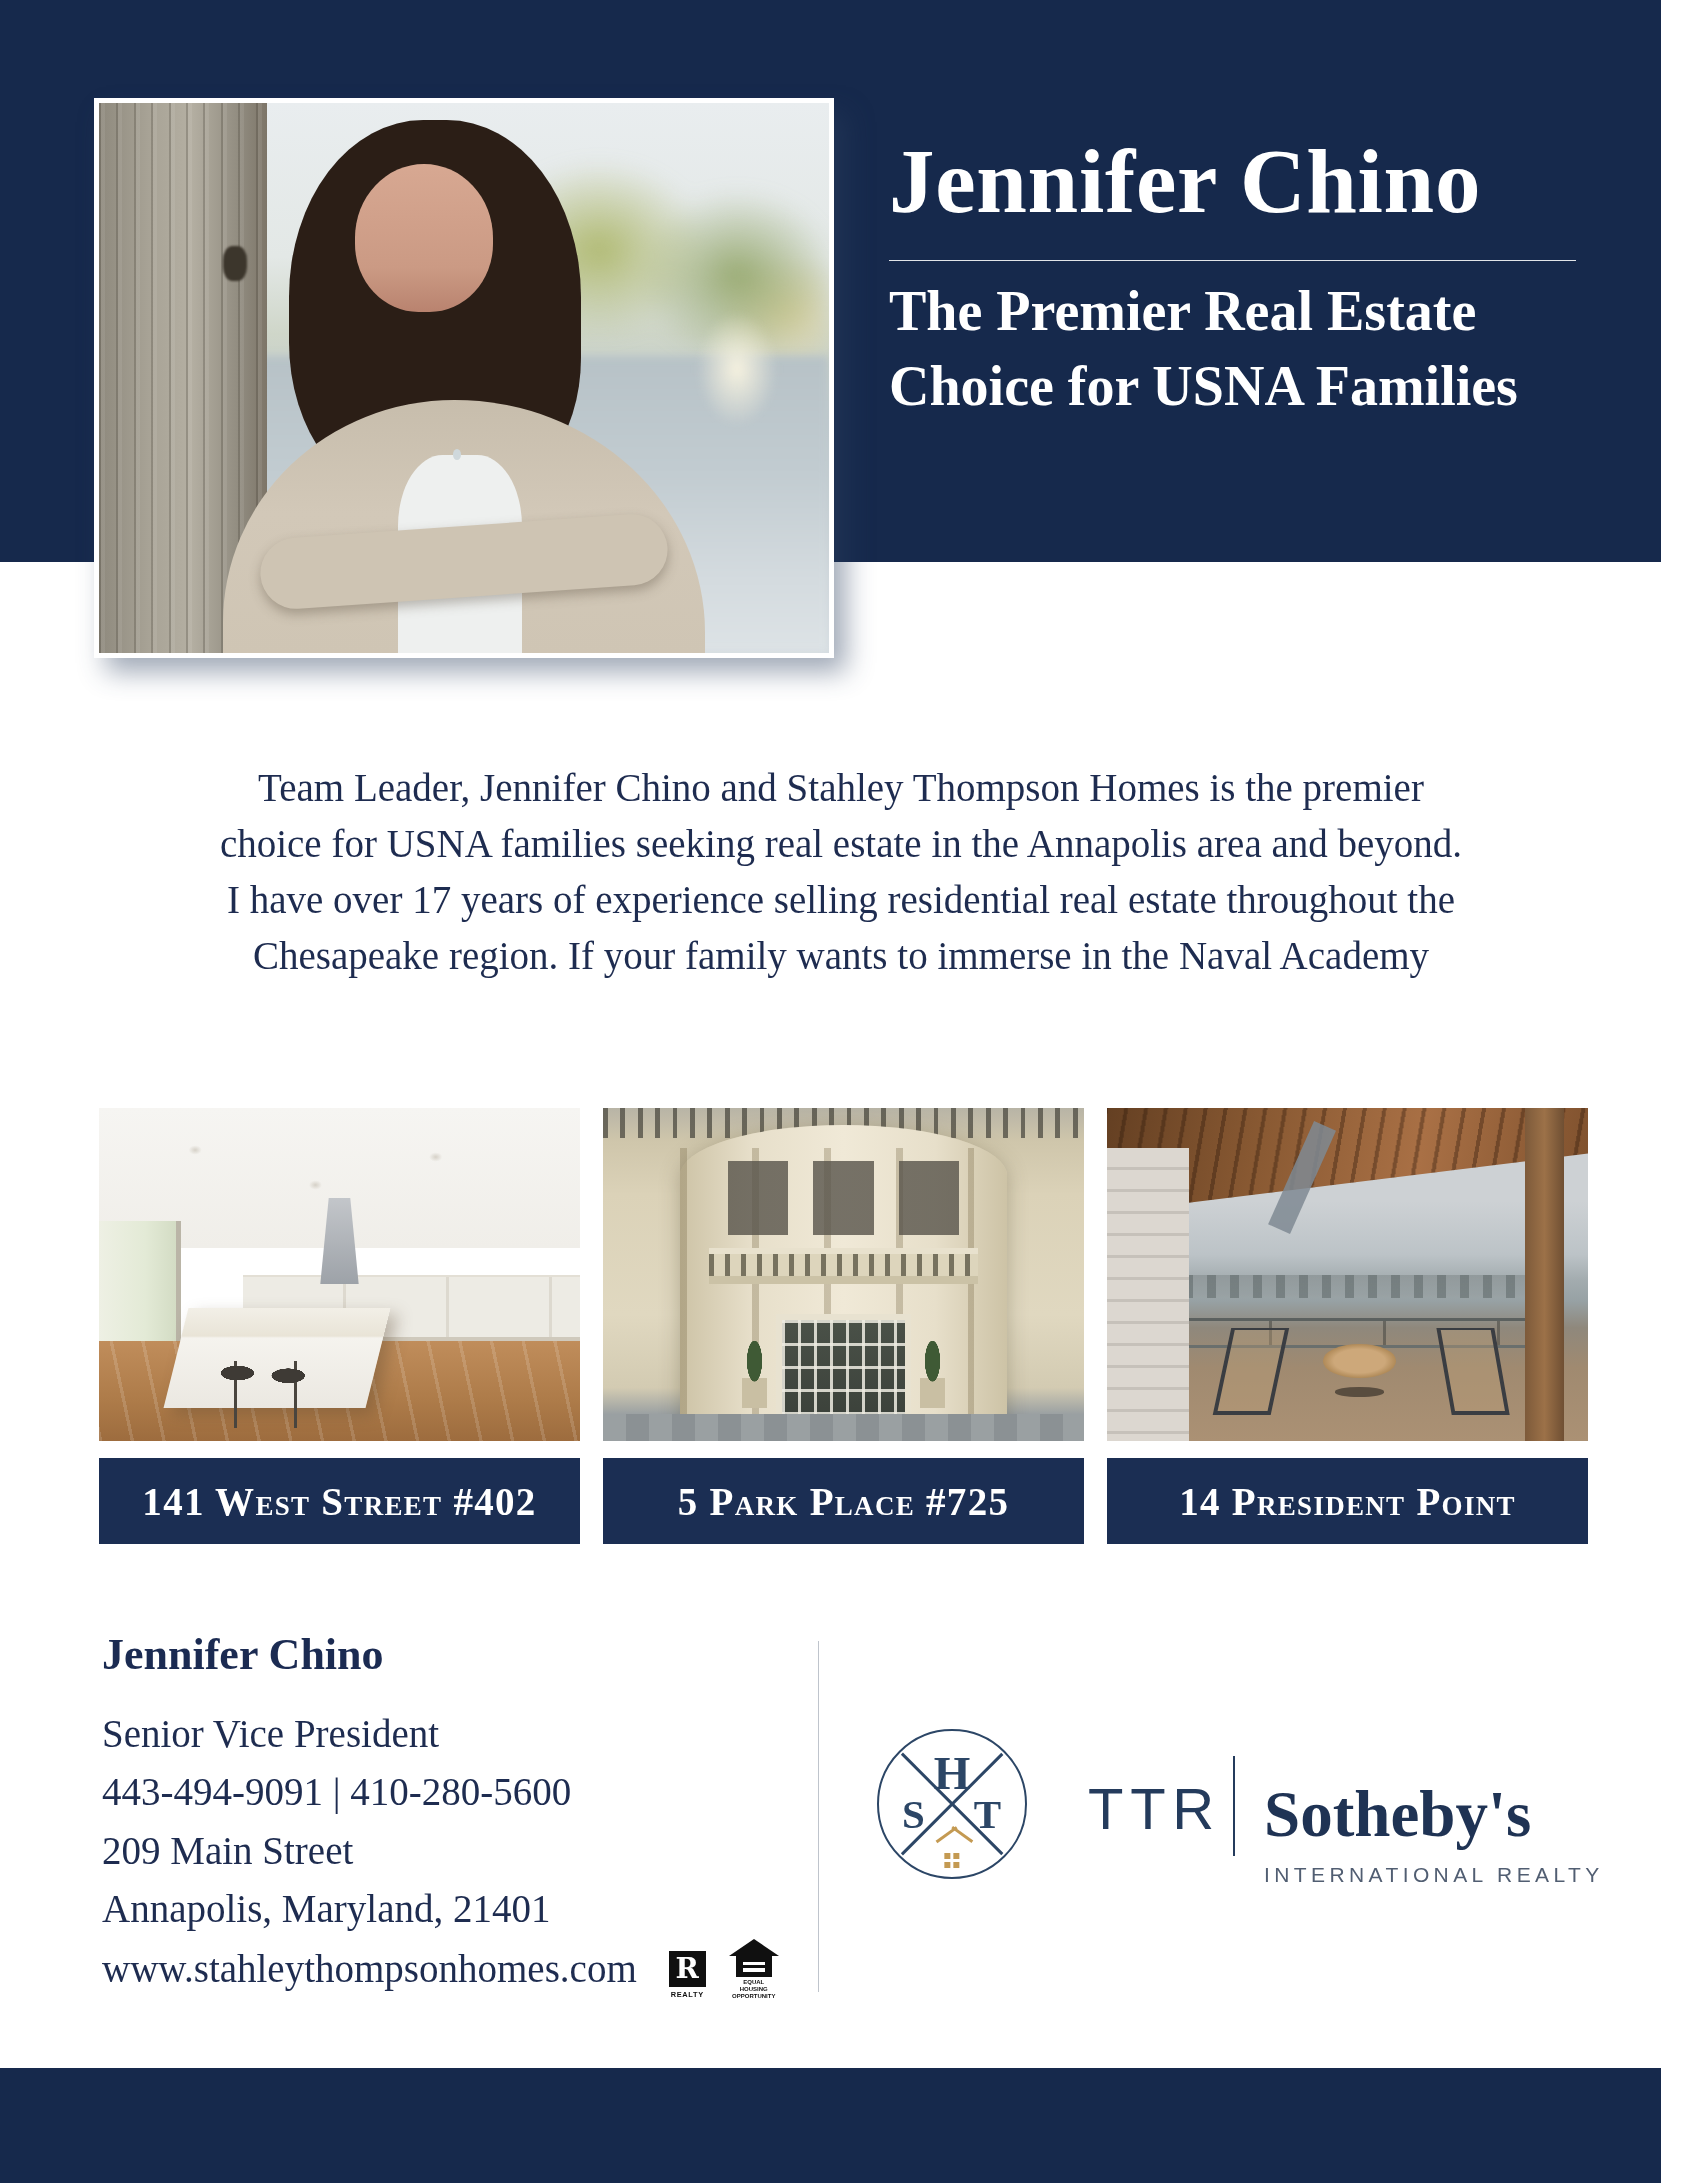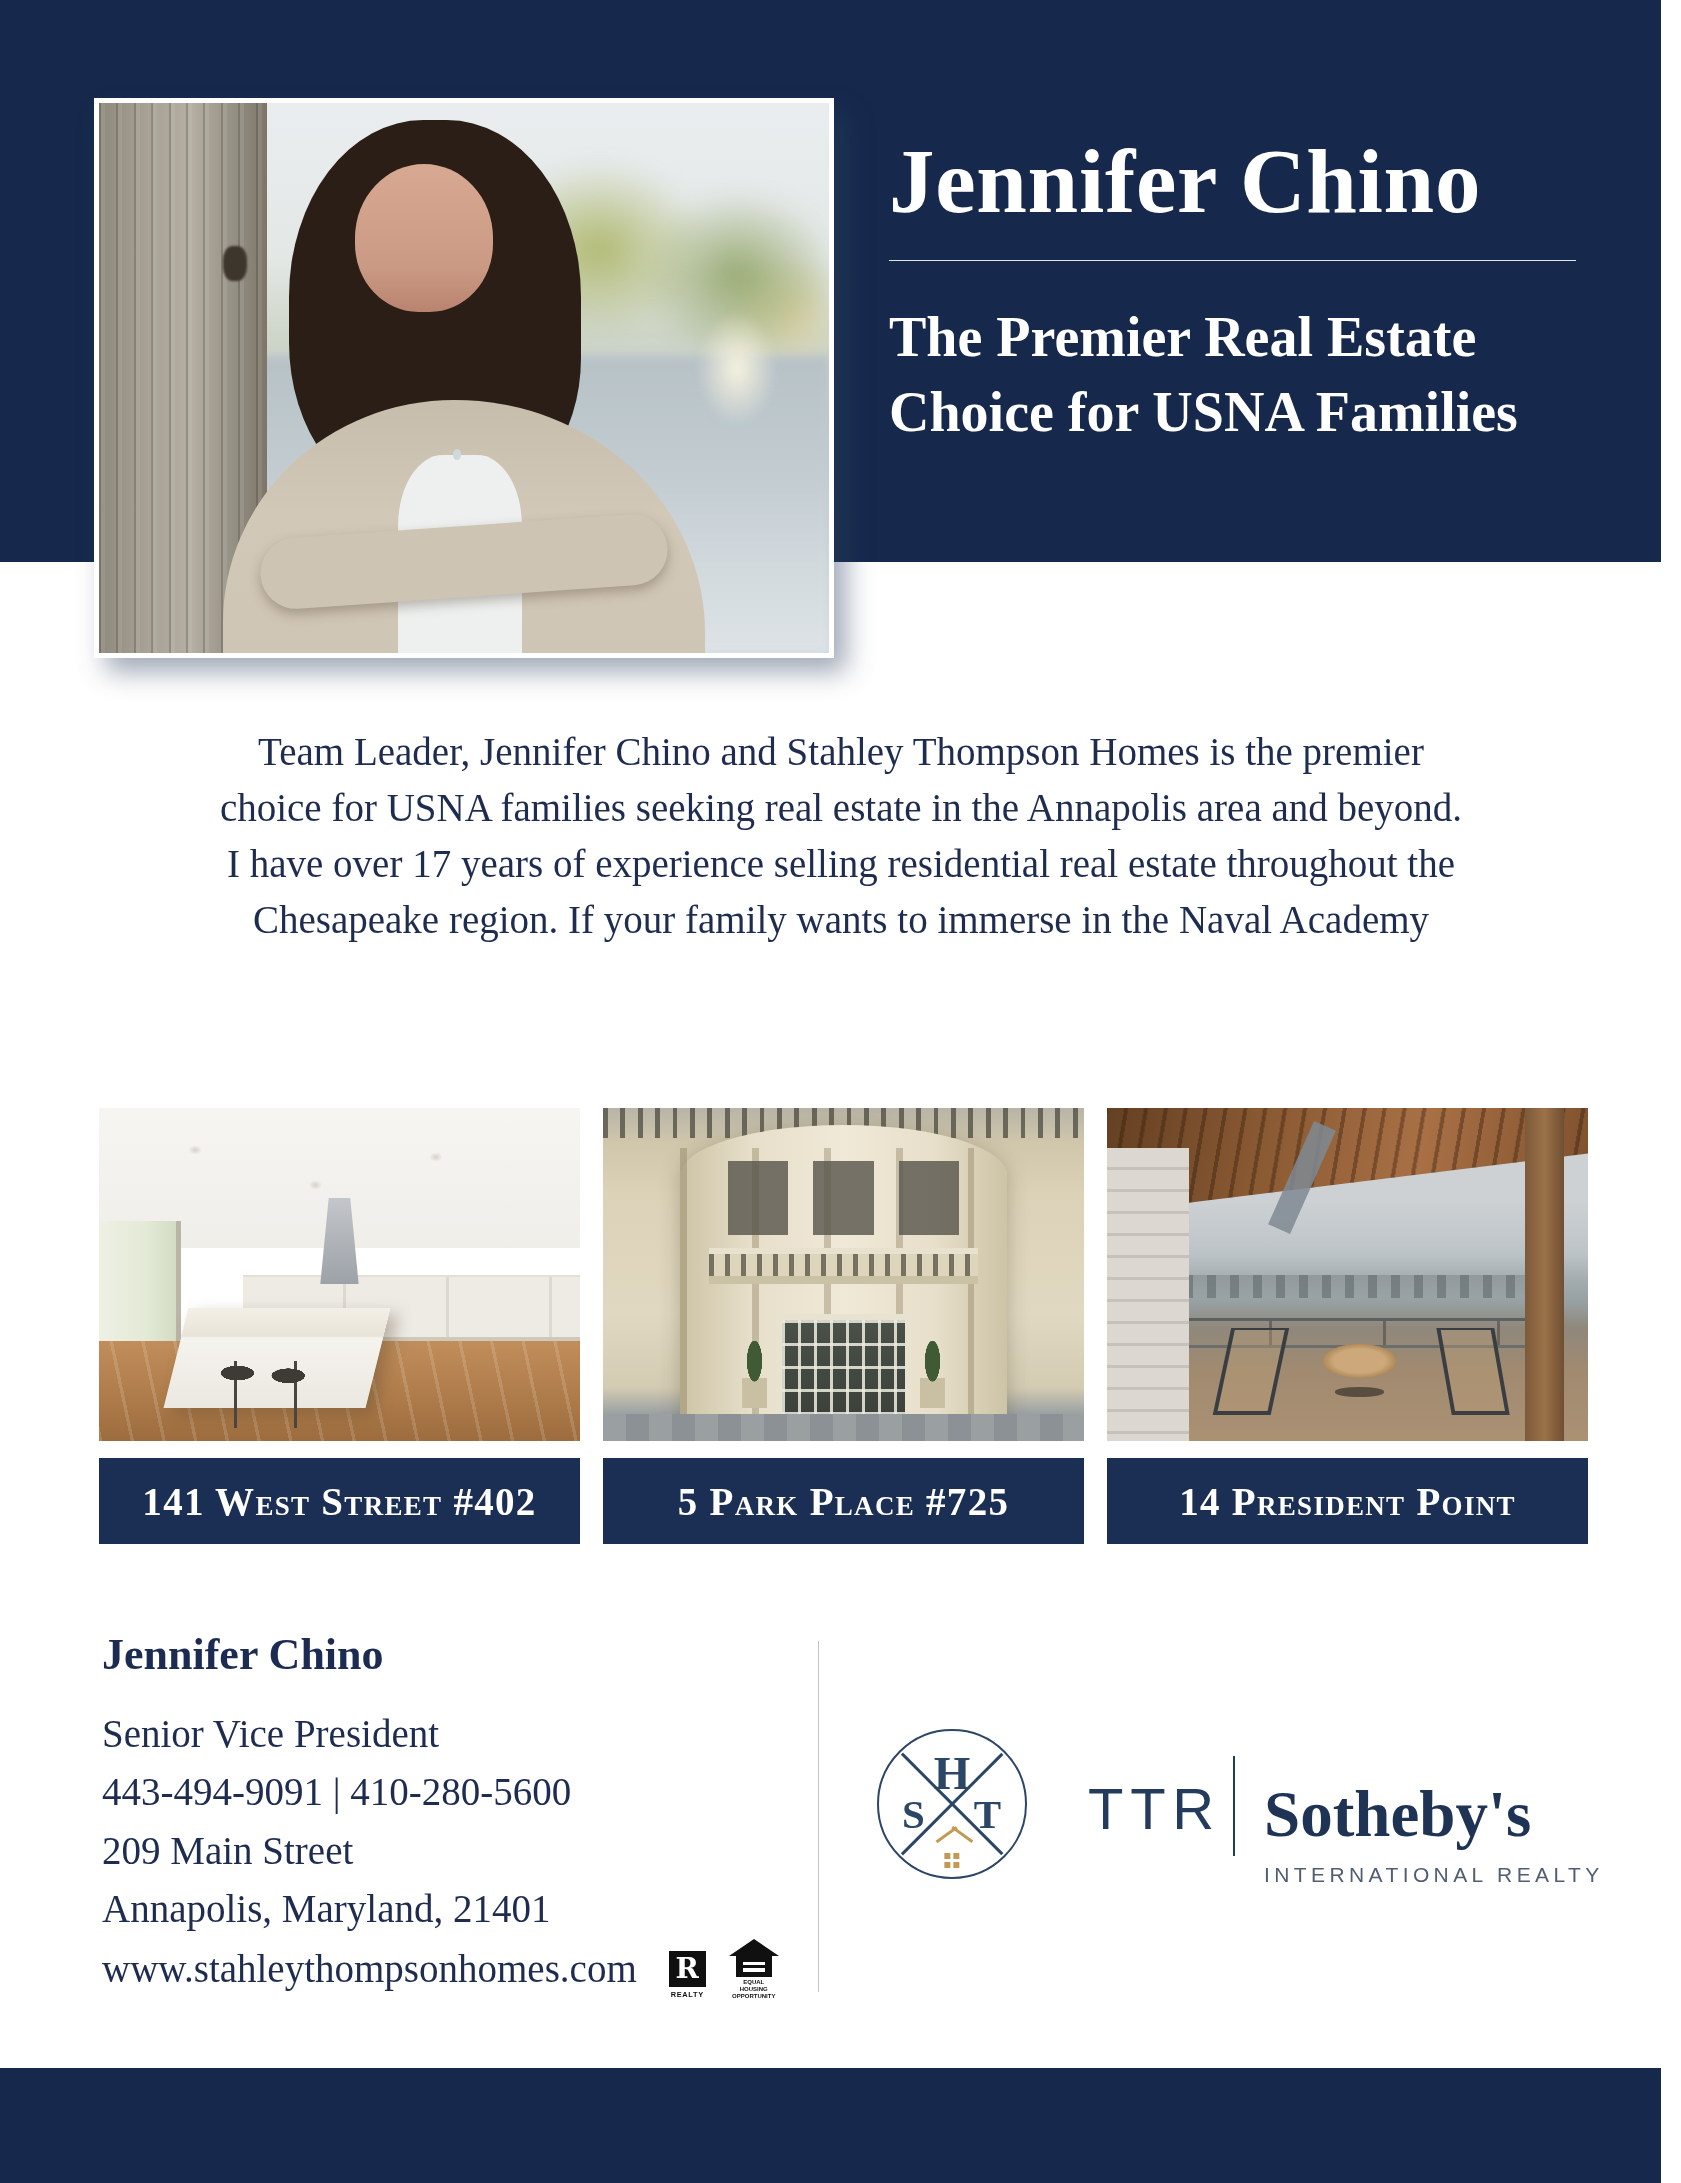--- a/index.html
+++ b/index.html
@@ -10,21 +10,21 @@
   }
 
   
   .top-band { position:absolute; left:0; top:0; width:1681px; height:562px; background:#16294C; }
   .bottom-band { position:absolute; left:0; top:2068px; width:1681px; height:115px; background:#16294C; }
 
   
   .header-text { position:absolute; left:889px; top:131px; width:699px; color:#ffffff; }
   .header-name { font-size:91px; font-weight:600; line-height:1.12; letter-spacing:0.7px; }
   .header-rule { width:687px; height:1.3px; background:rgba(255,255,255,.88); margin-top:27px; }
-  .header-tagline { margin-top:39px; font-size:56px; font-weight:700; line-height:1.34; }
+  .header-tagline { margin-top:13px; font-size:56px; font-weight:700; line-height:1.34; }
 
   
   .headshot-frame {
     position:absolute; left:94px; top:98px; width:740px; height:560px;
     background:#ffffff; padding:5.4px; box-shadow:12px 14.7px 25.4px rgba(45,65,95,.45);
   }
   .headshot { position:relative; width:100%; height:100%; overflow:hidden;
     background:linear-gradient(180deg,#e9edef 0%,#e3e8e6 28%,#cfd6c9 42%,#c0cbce 58%,#c6cfd4 78%,#d3dadf 100%); }
   .hs-trees { position:absolute; left:30%; top:6%; width:70%; height:46%; filter:blur(9.4px);
     background:
@@ -47,21 +47,21 @@
     background:linear-gradient(180deg,#d7a892 0%,#cb9a84 70%,#b9836f 100%); border-radius:50% 50% 46% 46%; }
   .hs-blazer { position:absolute; left:17%; top:54%; width:66%; height:46%;
     background:linear-gradient(180deg,#c7bdac 0%,#d2c8b8 45%,#cfc5b4 100%); border-radius:48% 52% 0 0 / 88% 92% 0 0; }
   .hs-tank { position:absolute; left:41%; top:64%; width:17%; height:36%;
     background:#eef0ef; border-radius:36% 36% 0 0; }
   .hs-pendant { position:absolute; left:48.5%; top:63%; width:8px; height:10.7px; background:#cfd8dc; border-radius:50%; }
   .hs-arms { position:absolute; left:22%; top:77%; width:56%; height:13%; background:#cec4b3;
     border-radius:47px; transform:rotate(-4deg); box-shadow:0 5.4px 12px rgba(80,70,55,.35); }
 
   
-  .intro { position:absolute; left:94px; top:724px; width:1494px; text-align:center;
+  .intro { position:absolute; left:94px; top:760px; width:1494px; text-align:center;
     font-size:39px; line-height:1.44; color:#1E2C50; }
 
   
   .properties { position:absolute; left:99px; top:1108px; width:1489px; display:flex; gap:23px; }
   .property { flex:1; display:flex; flex-direction:column; }
   .photo { position:relative; height:333px; overflow:hidden; }
   .caption { margin-top:17.4px; height:86px; background:#1B2E53; color:#ffffff;
     display:flex; align-items:center; justify-content:center;
     font-variant:small-caps; font-size:39px; font-weight:600; letter-spacing:1.3px; }
 

